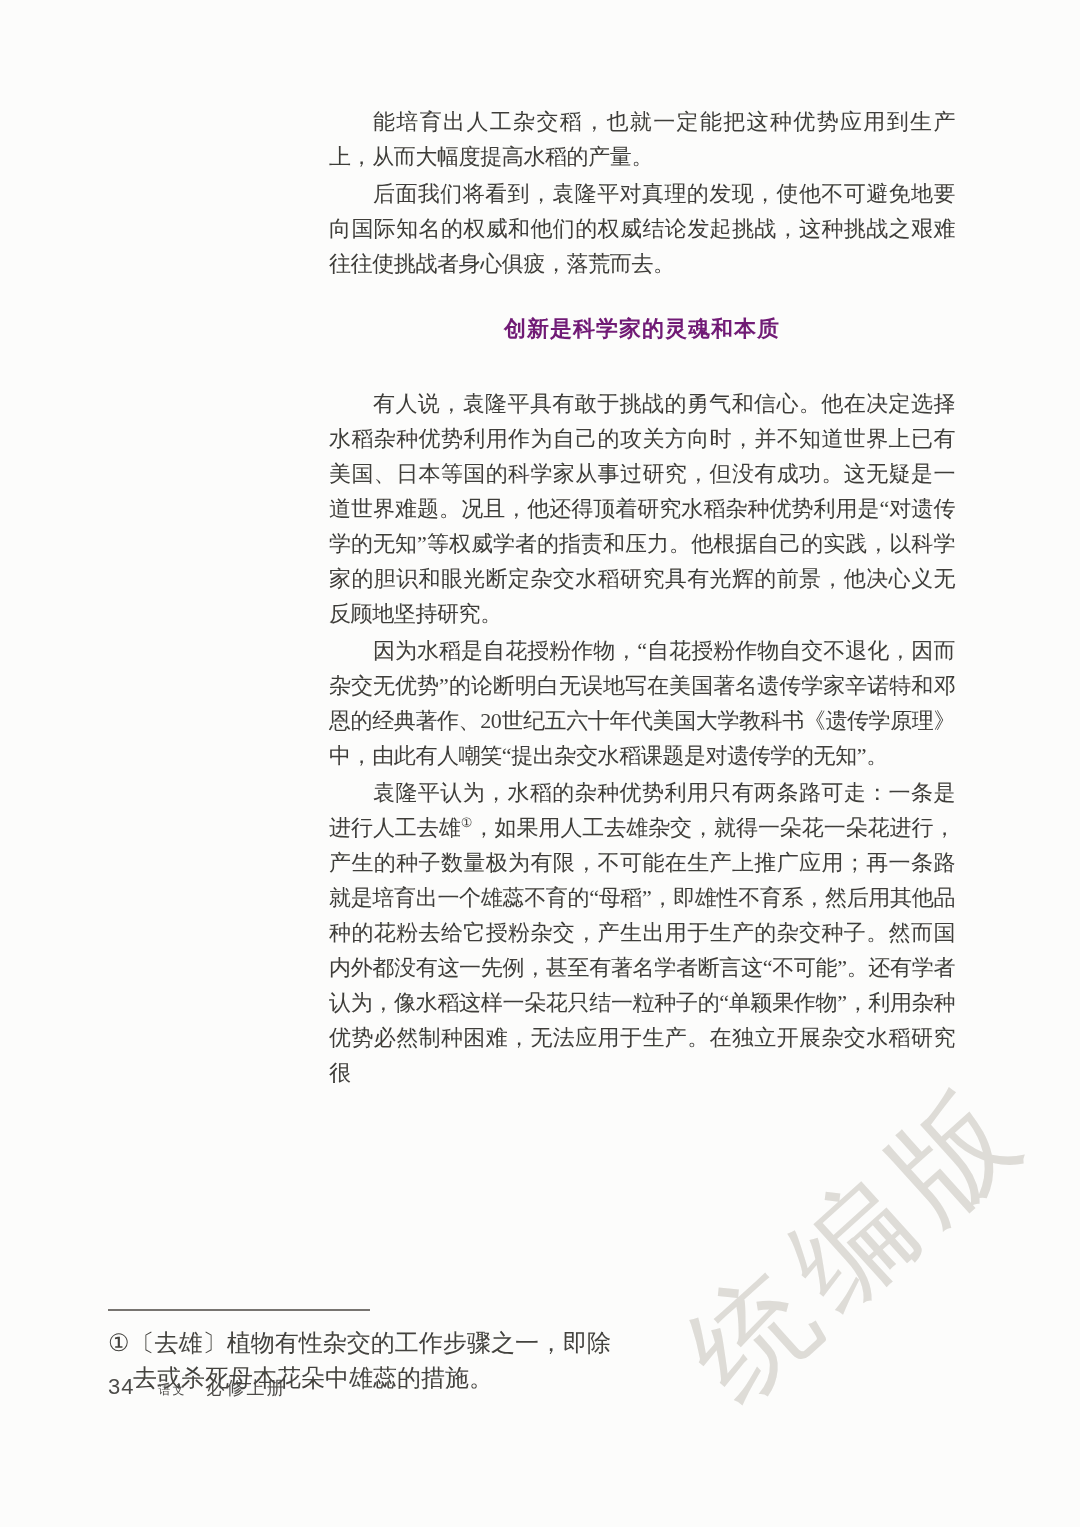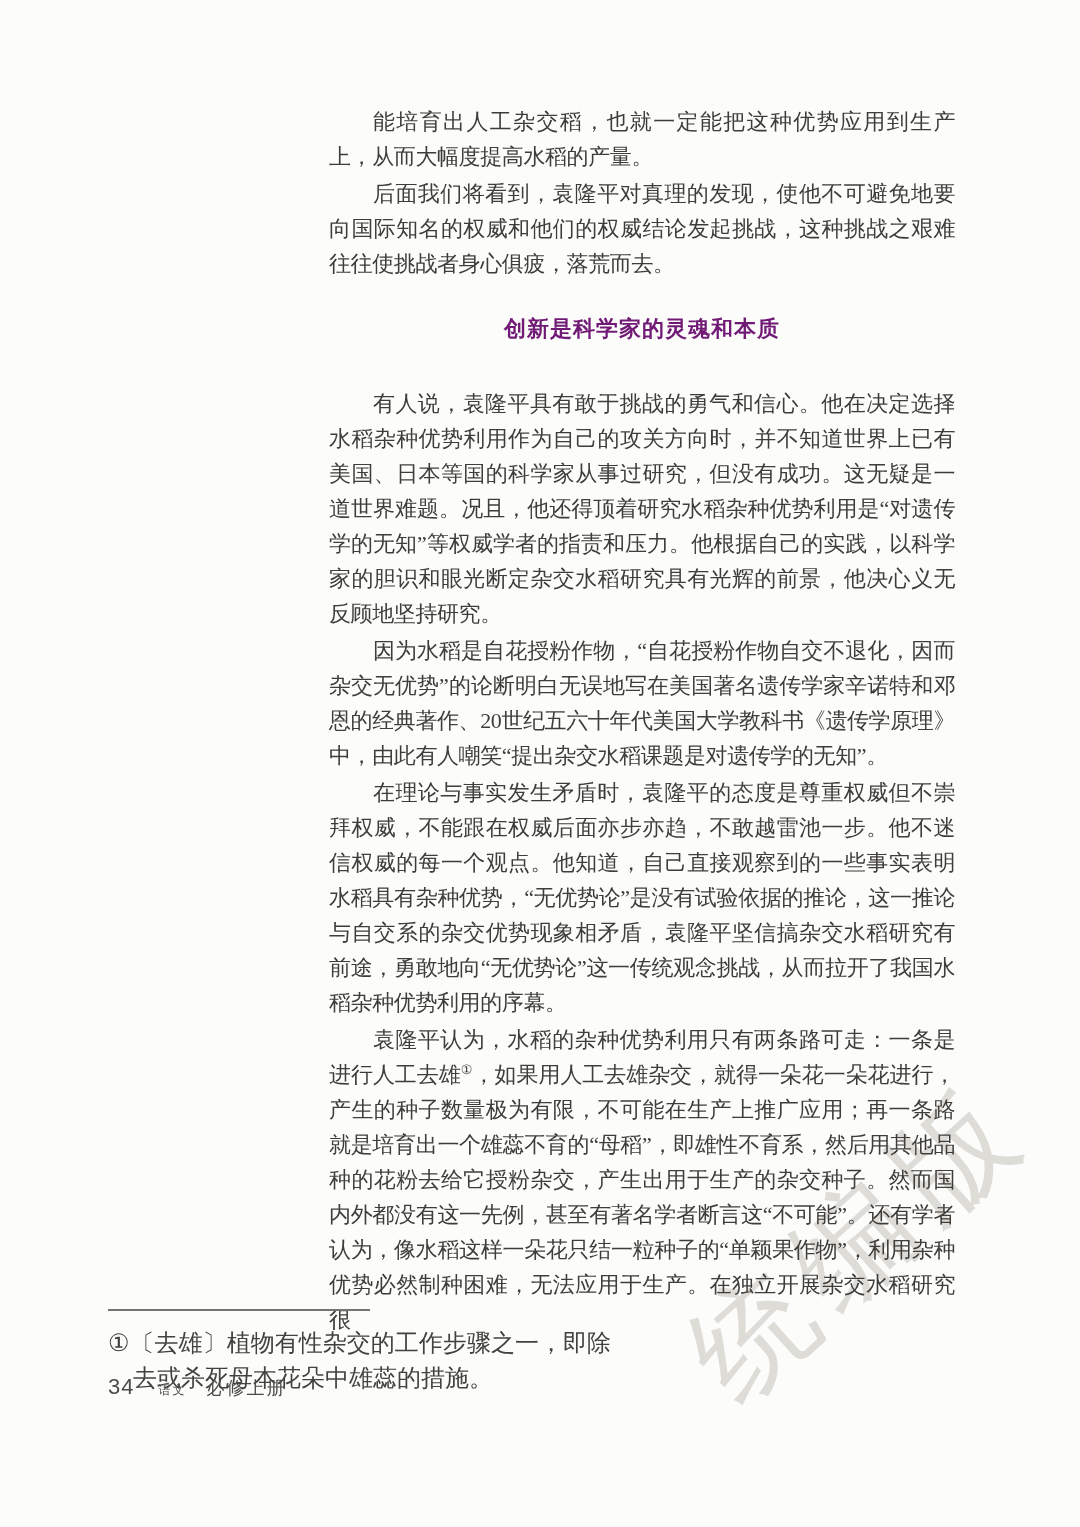--- a/index.html
+++ b/index.html
@@ -132,21 +132,20 @@
     <p class="body-par">能培育出人工杂交稻，也就一定能把这种优势应用到生产上，从而大幅度提高水稻的产量。</p>
 
     <p class="body-par">后面我们将看到，袁隆平对真理的发现，使他不可避免地要向国际知名的权威和他们的权威结论发起挑战，这种挑战之艰难往往使挑战者身心俱疲，落荒而去。</p>
 
     <h2 class="section-heading">创新是科学家的灵魂和本质</h2>
 
     <p class="body-par">有人说，袁隆平具有敢于挑战的勇气和信心。他在决定选择水稻杂种优势利用作为自己的攻关方向时，并不知道世界上已有美国、日本等国的科学家从事过研究，但没有成功。这无疑是一道世界难题。况且，他还得顶着研究水稻杂种优势利用是“对遗传学的无知”等权威学者的指责和压力。他根据自己的实践，以科学家的胆识和眼光断定杂交水稻研究具有光辉的前景，他决心义无反顾地坚持研究。</p>
 
     <p class="body-par">因为水稻是自花授粉作物，“自花授粉作物自交不退化，因而杂交无优势”的论断明白无误地写在美国著名遗传学家辛诺特和邓恩的经典著作、20世纪五六十年代美国大学教科书《遗传学原理》中，由此有人嘲笑“提出杂交水稻课题是对遗传学的无知”。</p>
 
-    <p class="body-par">在理论与事实发生矛盾时，袁隆平的态度是尊重权威但不崇拜权威，不能跟在权威后面亦步亦趋，不敢越雷池一步。他不迷信权威的每一个观点。他知道，自己直接观察到的一些事实表明水稻具有杂种优势，“无优势论”是没有试验依据的推论，这一推论与自交系的杂交优势现象相矛盾，袁隆平坚信搞杂交水稻研究有前途，勇敢地向“无优势论”这一传统观念挑战，从而拉开了我国水稻杂种优势利用的序幕。</p>
 
     <p class="body-par"><span>袁隆平认为，水稻的杂种优势利用只有两条路可走：一条是进行人工去雄</span><sup class="fn-sup">①</sup><span>，如果用人工去雄杂交，就得一朵花一朵花进行，产生的种子数量极为有限，不可能在生产上推广应用；再一条路就是培育出一个雄蕊不育的“母稻”，即雄性不育系，然后用其他品种的花粉去给它授粉杂交，产生出用于生产的杂交种子。然而国内外都没有这一先例，甚至有著名学者断言这“不可能”。还有学者认为，像水稻这样一朵花只结一粒种子的“单颖果作物”，利用杂种优势必然制种困难，无法应用于生产。在独立开展杂交水稻研究很</span></p>
 
   </div>
 
   <div class="footnote-rule"></div>
 
   <div class="footnote"><span class="fn-marker">①</span><span>〔去雄〕植物有性杂交的工作步骤之一，即除去或杀死母本花朵中雄蕊的措施。</span></div>
 
   <div class="page-footer">

